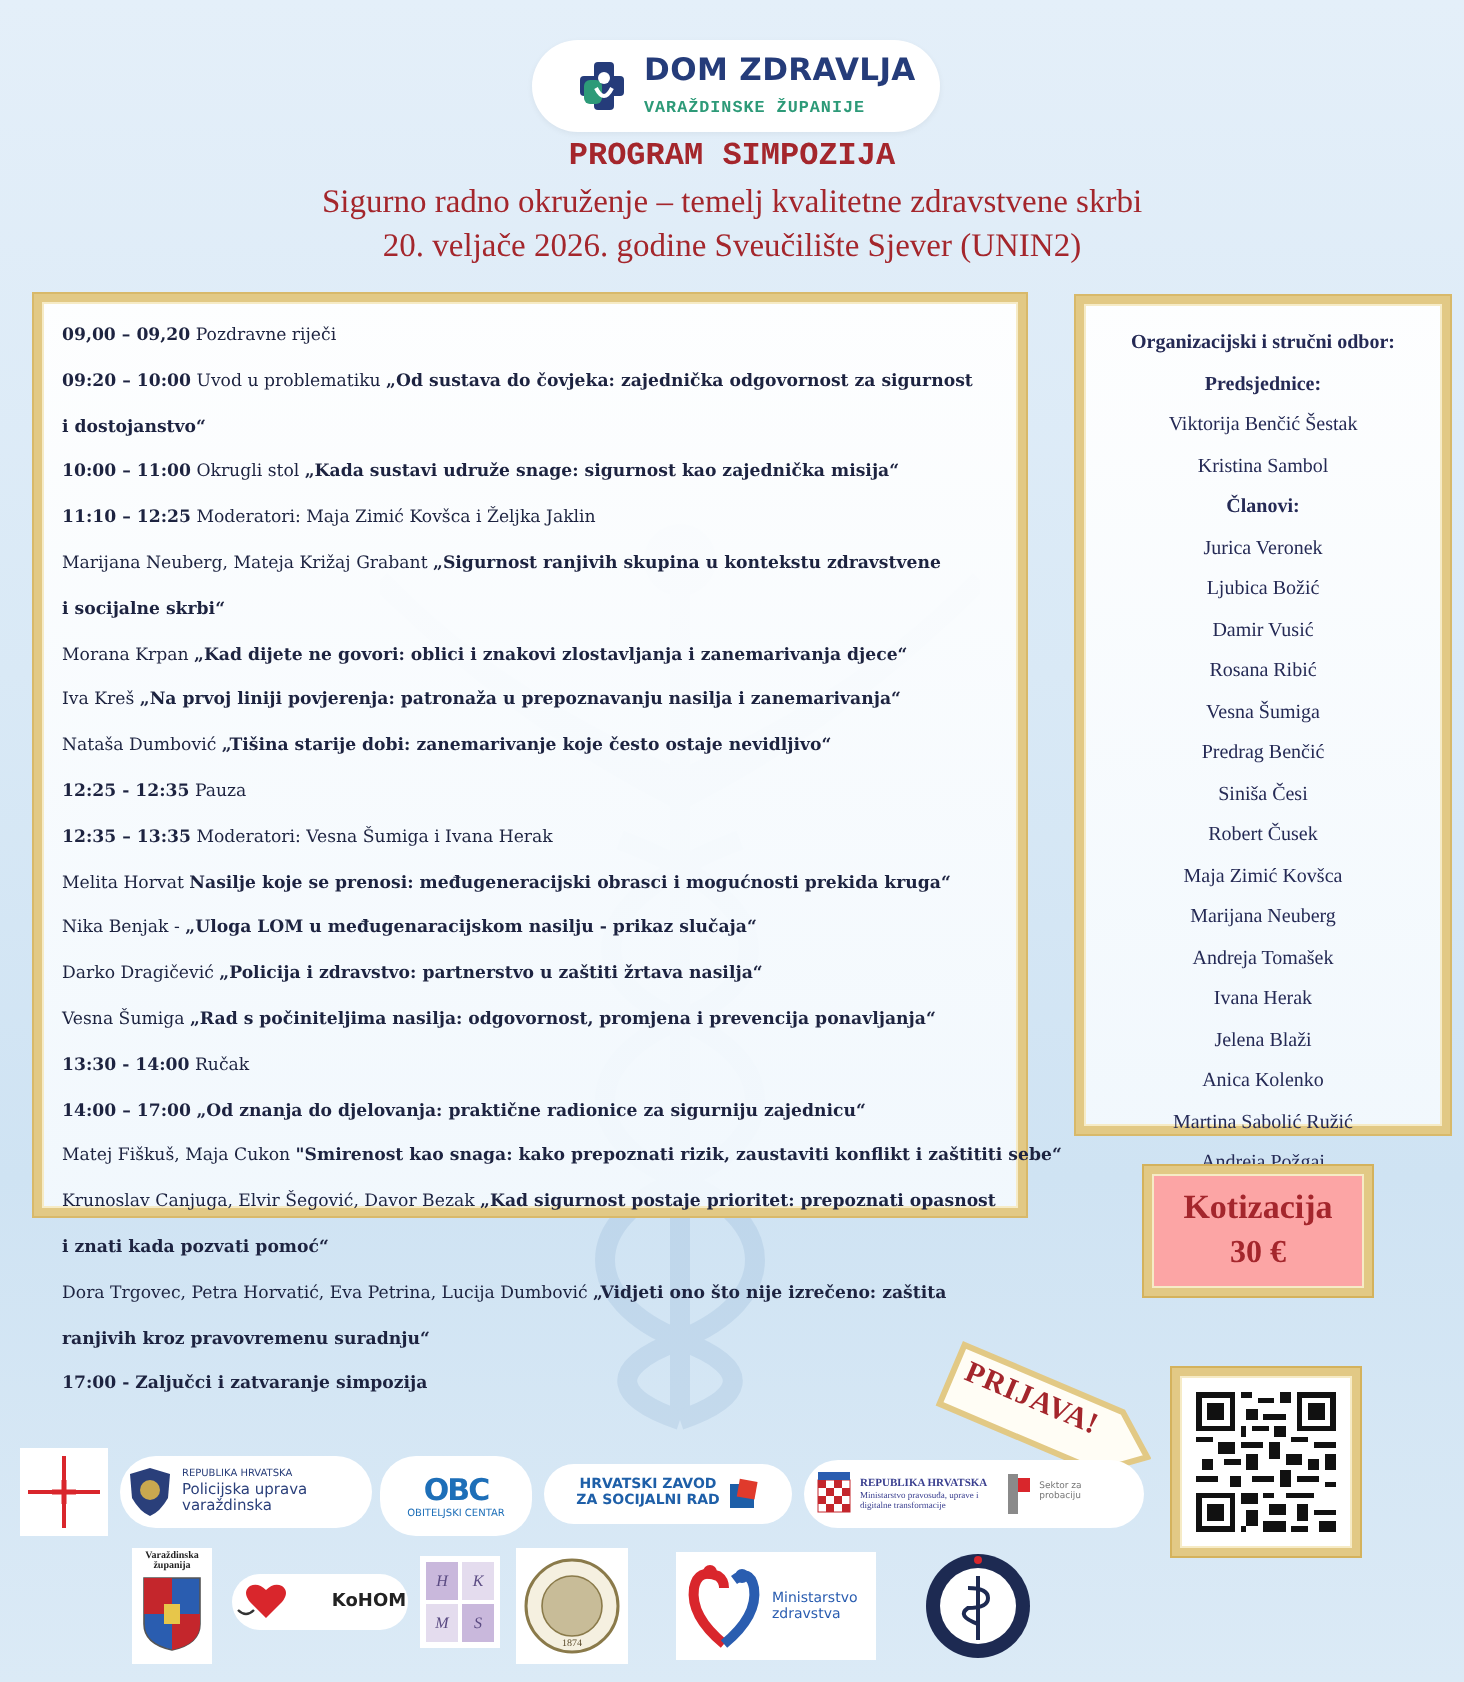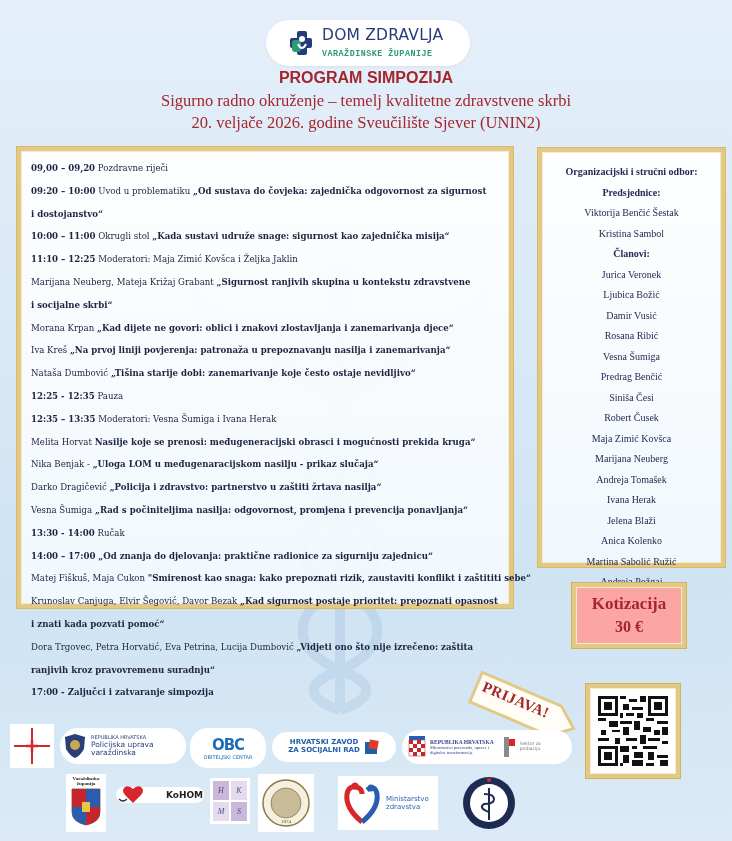--- a/index.html
+++ b/index.html
@@ -16,26 +16,26 @@
     opacity: 0.16; pointer-events: none;
   }
   .logo-pill {
     position: absolute; left: 266px; top: 20px; width: 204px; height: 46px;
     background: #fff; border-radius: 23px;
     display: flex; align-items: center; padding-left: 22px; gap: 8px;
     box-shadow: 0 1px 3px rgba(0,0,0,0.05);
   }
   .logo-mark { width: 26px; height: 26px; position: relative; }
   .logo-text { display: flex; flex-direction: column; line-height: 1; }
-  .logo-title { font-family: "DejaVu Sans", sans-serif; font-weight: normal; font-size: 15.5px; color: #253c7a; letter-spacing: 0.2px; }
+  .logo-title { font-family: "DejaVu Sans", sans-serif; font-weight: bold; font-size: 15.5px; color: #253c7a; letter-spacing: 0.2px; }
   .logo-sub { font-family: Liberation Mono, monospace; font-weight: bold; font-size: 8.4px; color: #2d9a78; letter-spacing: 0.5px; margin-top: 6px; }
 
   .header-title {
     position: absolute; top: 69px; left: 0; width: 732px; text-align: center;
-    font-family: Liberation Sans, sans-serif; font-weight: bold; font-size: 16px; color: #a4262c;
+    font-family: Liberation Mono, monospace; font-weight: bold; font-size: 16px; color: #a4262c;
   }
   .header-sub {
     position: absolute; left: 0; width: 732px; text-align: center;
     font-family: "Liberation Serif", serif; font-size: 16.5px; color: #a4262c;
   }
   .header-sub.l1 { top: 91px; }
   .header-sub.l2 { top: 113px; }
 
   .gold-box {
     position: absolute;
@@ -322,21 +322,21 @@
     <span style="font-family:'Liberation Serif',serif;font-size:5px;font-weight:bold;color:#222;margin-top:2px">Varaždinska</span>
     <span style="font-family:'Liberation Serif',serif;font-size:5px;font-weight:bold;color:#222">županija</span>
     <svg style="width:30px;height:38px;margin-top:2px" viewBox="0 0 30 38">
       <path d="M1 1 L29 1 L29 24 Q29 34 15 37 Q1 34 1 24 Z" fill="#2a5db0" stroke="#555" stroke-width="0.8"></path>
       <rect x="1" y="1" width="14" height="18" fill="#c4262c"></rect>
       <path d="M15 19 L29 19 L29 24 Q29 34 15 37 Z" fill="#c4262c"></path>
       <rect x="11" y="14" width="8" height="10" fill="#e7c64a"></rect>
     </svg>
   </div>
 
-  <div class="partner" style="left:116px;top:787px;width:88px;height:16px;gap:21px">
+  <div class="partner" style="left:116px;top:787px;width:88px;height:28px;gap:21px">
     <svg style="width:28px;height:20px" viewBox="0 0 28 20">
       <path d="M16 18 L8 10 Q4 5 8 2 Q12 0 16 4 Q20 0 24 2 Q28 5 24 10 Z" fill="#d9262c"></path>
       <path d="M2 14 Q6 18 10 14" stroke="#333" stroke-width="1.2" fill="none"></path>
     </svg>
     <span class="plabel" style="font-size:9px;font-weight:bold;color:#222">KoHOM</span>
   </div>
 
   <div style="position:absolute;left:210px;top:778px;width:40px;height:46px;background:#fff;display:grid;grid-template-columns:1fr 1fr;gap:2px;padding:3px">
     <span style="background:#c9b8dc;font-family:'Liberation Serif',serif;font-style:italic;font-size:8px;color:#5a4a82;display:flex;align-items:center;justify-content:center">H</span>
     <span style="background:#e4dcee;font-family:'Liberation Serif',serif;font-style:italic;font-size:8px;color:#5a4a82;display:flex;align-items:center;justify-content:center">K</span>

